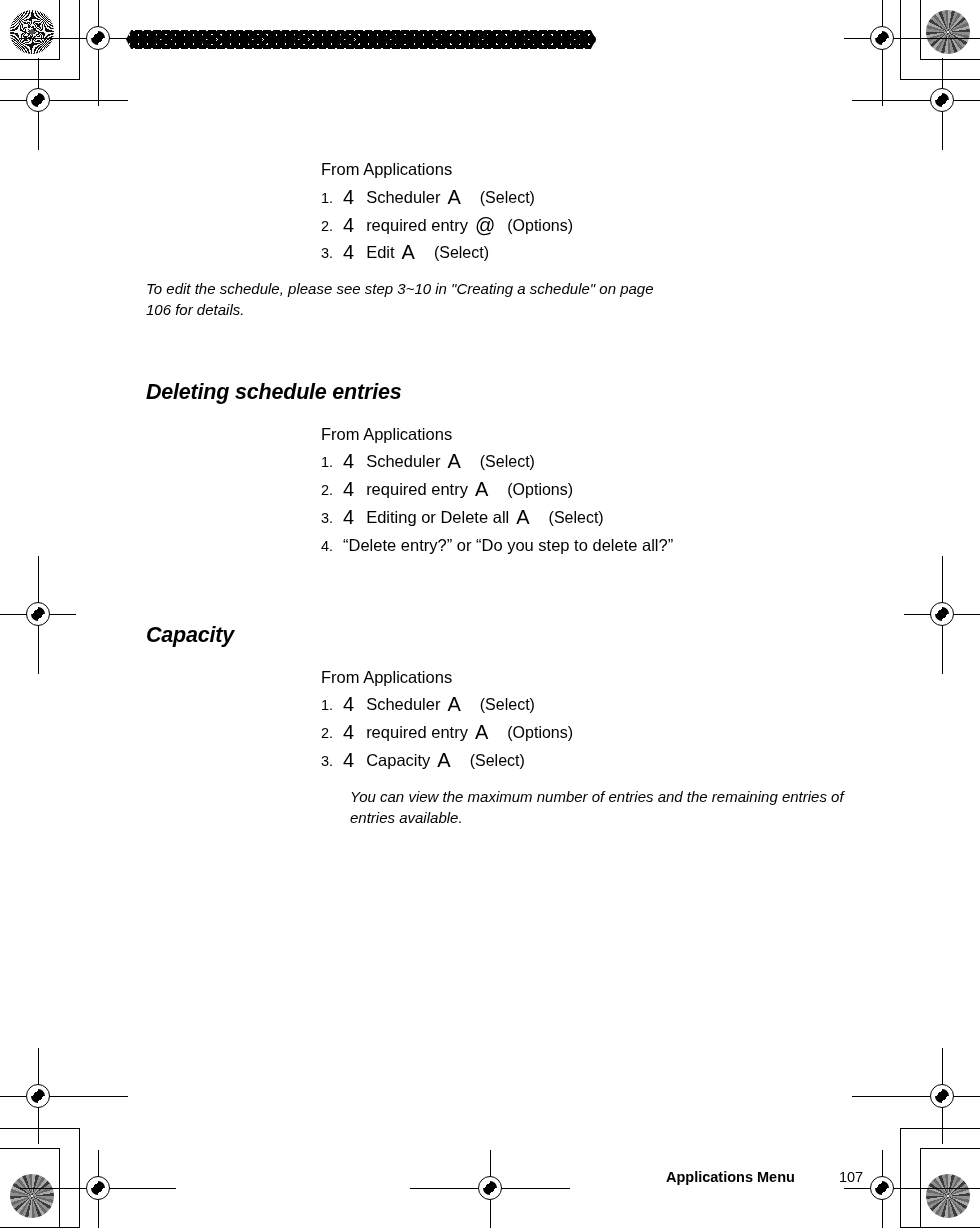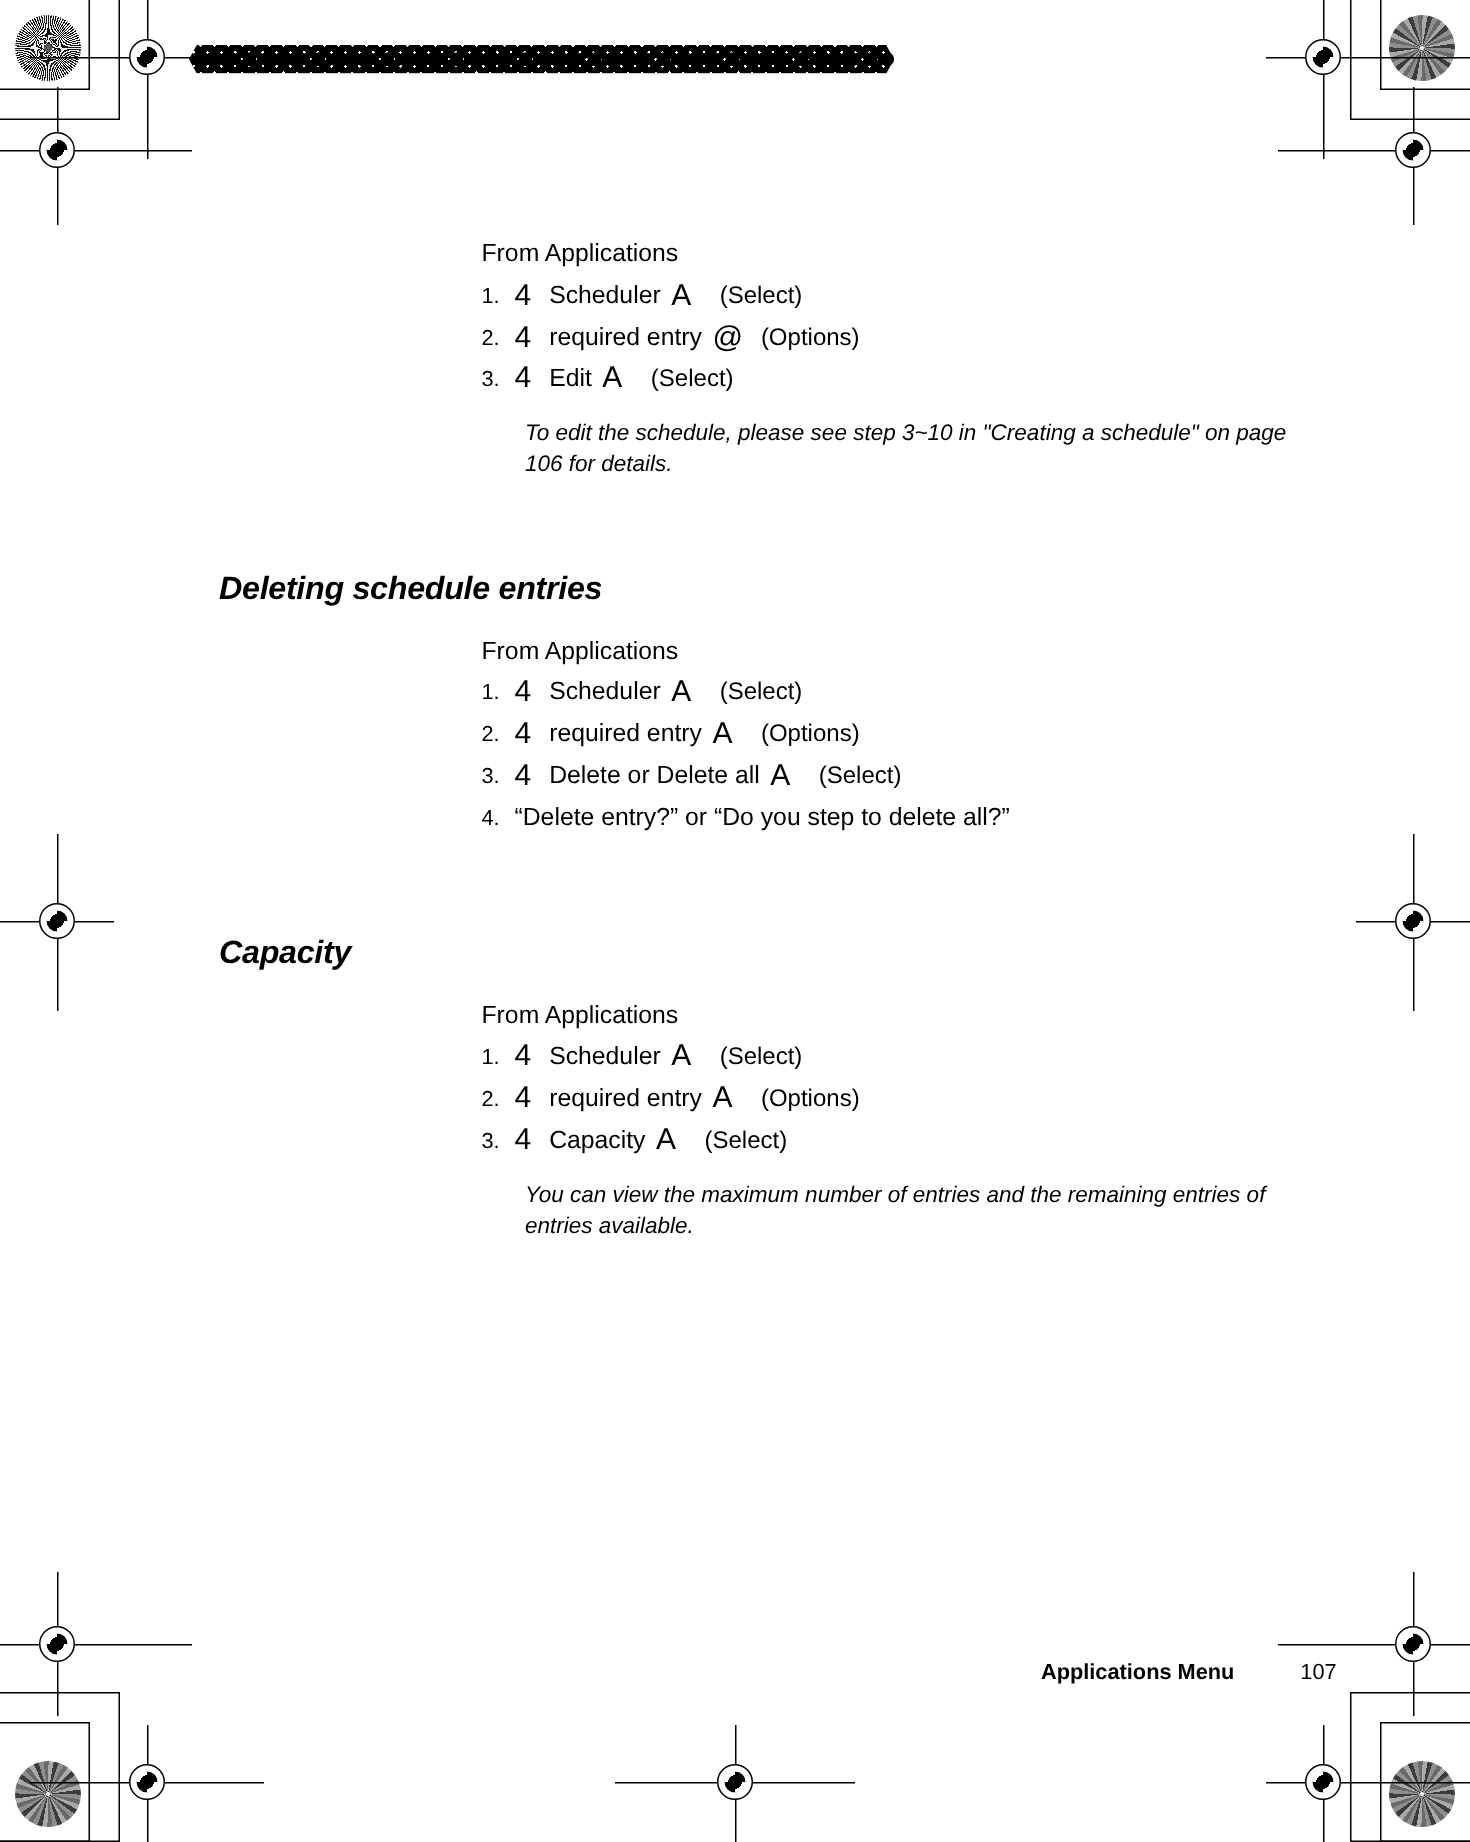--- a/index.html
+++ b/index.html
@@ -299,40 +299,40 @@
           <span class="num">1.</span><span class="key">4</span><span class="gap-m"></span><span class="bold">Scheduler</span><span class="gap-s"></span><span class="key">A</span><span class="gap-l"></span><span class="paren">(Select)</span>
         </li>
         <li>
           <span class="num">2.</span><span class="key">4</span><span class="gap-m"></span><span>required entry</span><span class="gap-s"></span><span class="key">@</span><span class="gap-m"></span><span class="paren">(Options)</span>
         </li>
         <li>
           <span class="num">3.</span><span class="key">4</span><span class="gap-m"></span><span class="bold">Edit</span><span class="gap-s"></span><span class="key">A</span><span class="gap-l"></span><span class="paren">(Select)</span>
         </li>
       </ol>
 
-      <p class="note" style="margin-left:204px; margin-top:12px; white-space:normal;">To edit the schedule, please see step 3~10 in "Creating a schedule" on page 106 for details.</p>
+      <p class="note" style="margin-top:12px; white-space:normal;">To edit the schedule, please see step 3~10 in "Creating a schedule" on page 106 for details.</p>
     </div>
 
     <div class="section" style="left:146px; top:381px;">
 
       <h2 class="heading">Deleting schedule entries</h2>
 
       <div class="from-line" style="margin-left:175px; margin-top:19px;">
         <span>From </span><b>Applications</b>
       </div>
 
       <ol class="steps" style="margin-left:175px; margin-top:4px;">
         <li>
           <span class="num">1.</span><span class="key">4</span><span class="gap-m"></span><span class="bold">Scheduler</span><span class="gap-s"></span><span class="key">A</span><span class="gap-l"></span><span class="paren">(Select)</span>
         </li>
         <li>
           <span class="num">2.</span><span class="key">4</span><span class="gap-m"></span><span>required entry</span><span class="gap-s"></span><span class="key">A</span><span class="gap-l"></span><span class="paren">(Options)</span>
         </li>
         <li>
-          <span class="num">3.</span><span class="key">4</span><span class="gap-m"></span><span class="bold">Delete</span><span> or </span><span class="bold">Delete all</span><span class="gap-s"></span><span class="key">A</span><span class="gap-l"></span><span class="paren">(Select)</span>
+          <span class="num">3.</span><span class="key">4</span><span class="gap-m"></span><span class="bold">Editing</span><span> or </span><span class="bold">Delete all</span><span class="gap-s"></span><span class="key">A</span><span class="gap-l"></span><span class="paren">(Select)</span>
         </li>
         <li>
           <span class="num">4.</span><span>“</span><span class="bold">Delete entry?</span><span>”</span><span> or </span><span>“</span><span class="bold">Do you step to delete all?</span><span>”</span>
         </li>
       </ol>
     </div>
 
     <div class="section" style="left:146px; top:624px;">
 
       <h2 class="heading">Capacity</h2>
@@ -349,18 +349,18 @@
           <span class="num">2.</span><span class="key">4</span><span class="gap-m"></span><span>required entry</span><span class="gap-s"></span><span class="key">A</span><span class="gap-l"></span><span class="paren">(Options)</span>
         </li>
         <li>
           <span class="num">3.</span><span class="key">4</span><span class="gap-m"></span><span class="bold">Capacity</span><span class="gap-s"></span><span class="key">A</span><span class="gap-l"></span><span class="paren">(Select)</span>
         </li>
       </ol>
 
       <p class="note" style="margin-left:204px; margin-top:12px; white-space:normal;">You can view the maximum number of entries and the remaining entries of entries available.</p>
     </div>
 
-    <div class="footer" style="left:666px; top:1107px;margin-left:28px;">
+    <div class="footer" style="left:666px; top:1169px;">
       <span class="label">Applications Menu</span><span style="display:inline-block; width:44px;"></span><span class="pageno">107</span>
     </div>
 
   </div>
 </div>
 
 </body></html>

